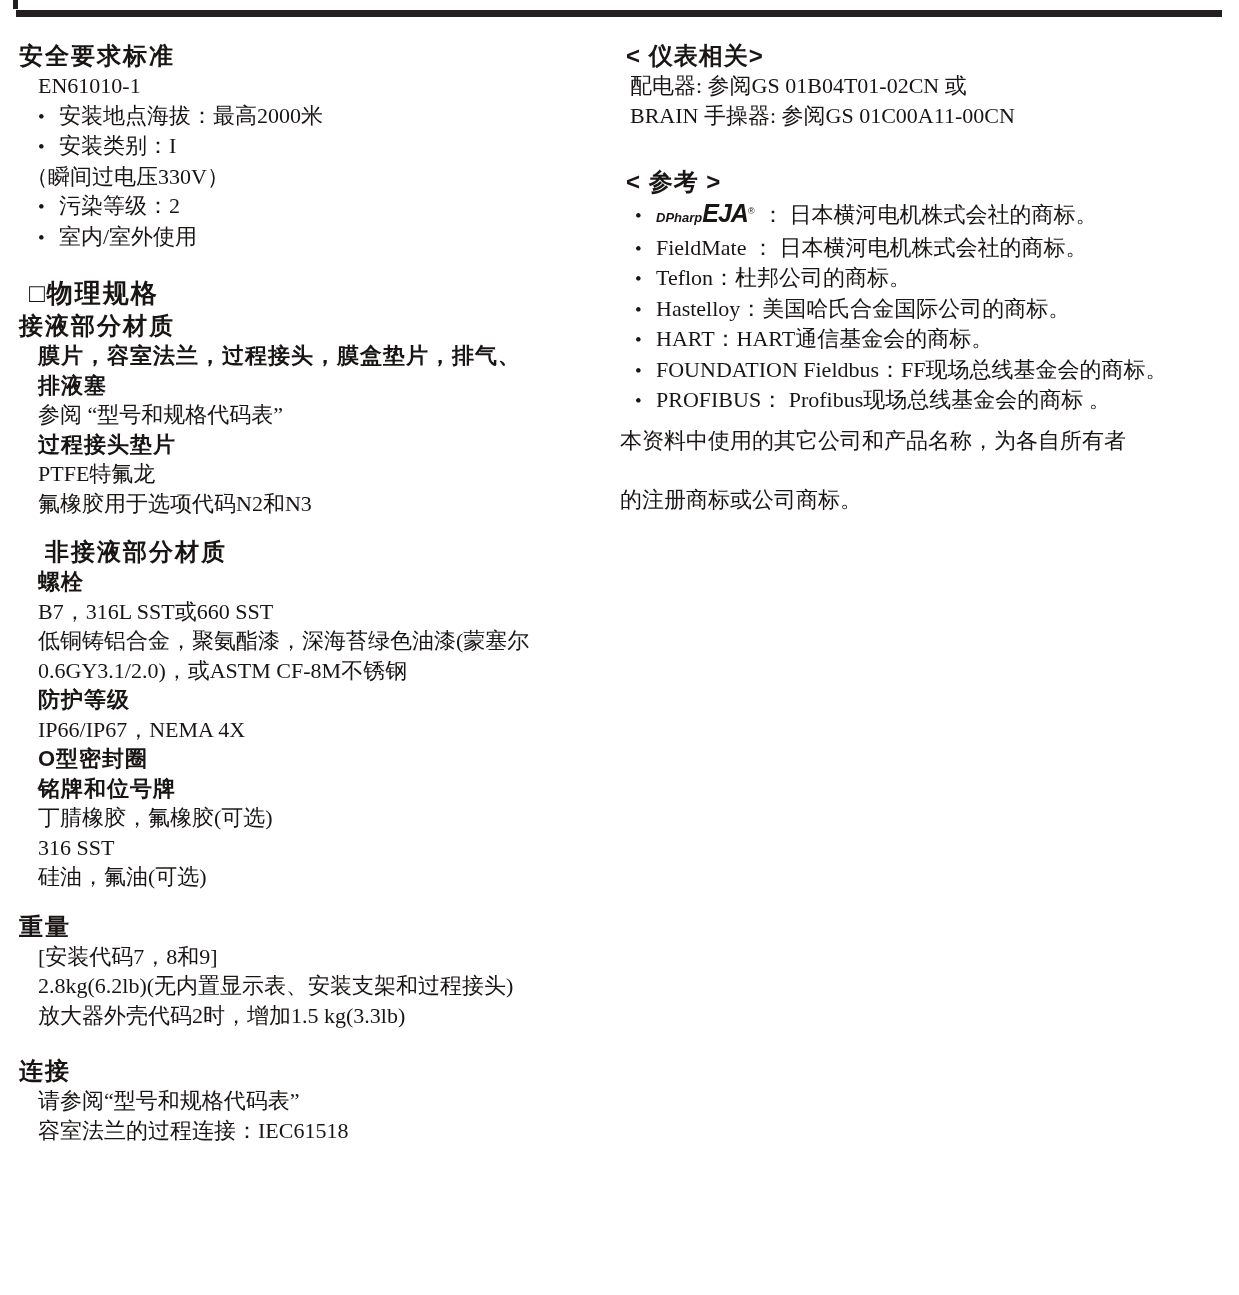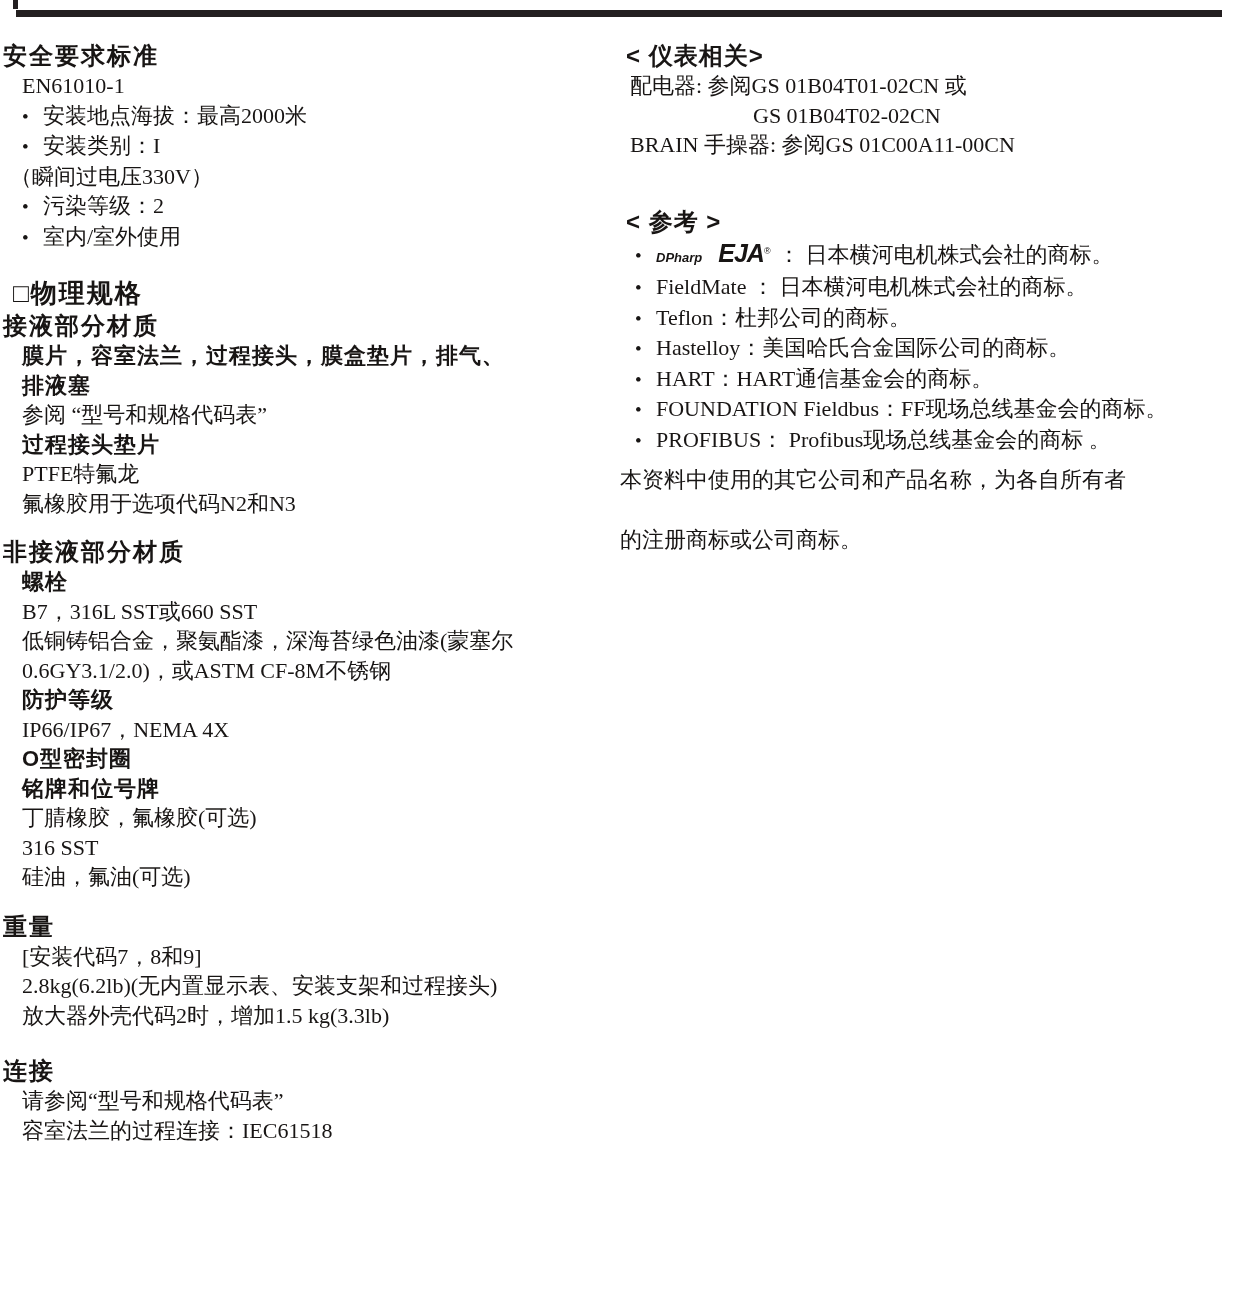--- a/index.html
+++ b/index.html
@@ -4,37 +4,37 @@
 <style>
   html,body{margin:0;padding:0;}
   body{
     width:1239px;height:1295px;background:#ffffff;position:relative;
     font-family:"Liberation Serif",serif;color:#181514;
     -webkit-font-smoothing:antialiased;overflow:hidden;
   }
   .crop-mark{position:absolute;left:13px;top:0;width:5px;height:9px;background:#231f20;}
   .rule-bar{position:absolute;left:16px;top:10px;width:1206px;height:7px;background:#231f20;}
   .col{position:absolute;top:40px;}
-  .col-left{left:0;width:600px;}
+  .col-left{left:16px;width:600px;}
   .col-right{left:620px;width:615px;}
   .line{font-size:22px;line-height:29.5px;white-space:pre;}
   .h1{font-family:"Liberation Sans",sans-serif;font-weight:bold;font-size:24px;line-height:31px;letter-spacing:2px;padding-left:3px;}
   .h0{font-family:"Liberation Sans",sans-serif;font-weight:bold;font-size:26px;line-height:34px;letter-spacing:2px;padding-left:0;margin-left:13px;}
   .sub{font-family:"Liberation Sans",sans-serif;font-weight:bold;letter-spacing:1px;}
   .ind{padding-left:22px;}
   .paren{padding-left:10px;}
   .rh1{padding-left:6px;letter-spacing:1px;}
   .rb1{padding-left:10px;}
   .rb2{padding-left:133px;}
   .rbul{padding-left:15px;}
   .rb0{padding-left:0;margin-top:30px;}
   .dot{display:inline-block;width:21px;font-size:19px;}
   .logo{display:inline-block;white-space:nowrap;margin-right:2px;}
   .logo-dp{font-family:"Liberation Sans",sans-serif;font-style:italic;font-weight:bold;font-size:13px;letter-spacing:0;}
-  .logo-eja{font-family:"Liberation Sans",sans-serif;font-style:italic;font-weight:900;font-size:25px;letter-spacing:-1px;margin-left:16px;}
+  .logo-eja{font-family:"Liberation Sans",sans-serif;font-style:italic;font-weight:900;font-size:25px;letter-spacing:-1px;}
   .logo-reg{font-family:"Liberation Sans",sans-serif;font-size:9px;vertical-align:super;}
 </style>
 </head>
 <body>
 
 <div class="crop-mark"></div>
 <div class="rule-bar"></div>
 
 <div class="col col-left" id="col-left">
     <div class="line h1"><span>安全要求标准</span></div>
@@ -45,21 +45,21 @@
     <div class="line ind"><span class="dot">•</span><span>污染等级：2</span></div>
     <div class="line ind"><span class="dot">•</span><span>室内/室外使用</span></div>
     <div class="line h0" style="margin-top: 24px;"><span>□物理规格</span></div>
     <div class="line h1"><span>接液部分材质</span></div>
     <div class="line sub ind"><span>膜片，容室法兰，过程接头，膜盒垫片，排气、</span></div>
     <div class="line sub ind"><span>排液塞</span></div>
     <div class="line ind"><span>参阅 “型号和规格代码表”</span></div>
     <div class="line sub ind"><span>过程接头垫片</span></div>
     <div class="line ind"><span>PTFE特氟龙</span></div>
     <div class="line ind"><span>氟橡胶用于选项代码N2和N3</span></div>
-    <div class="line h1" style="margin-top: 18px;"><span>非接液部分材质</span></div>
+    <div class="line h1" style="margin-top: 18px; margin-left: 26px;"><span>非接液部分材质</span></div>
     <div class="line sub ind"><span>螺栓</span></div>
     <div class="line ind"><span>B7，316L SST或660 SST</span></div>
     <div class="line ind"><span>低铜铸铝合金，聚氨酯漆，深海苔绿色油漆(蒙塞尔</span></div>
     <div class="line ind"><span>0.6GY3.1/2.0)，或ASTM CF-8M不锈钢</span></div>
     <div class="line sub ind"><span>防护等级</span></div>
     <div class="line ind"><span>IP66/IP67，NEMA 4X</span></div>
     <div class="line sub ind"><span>O型密封圈</span></div>
     <div class="line sub ind"><span>铭牌和位号牌</span></div>
     <div class="line ind"><span>丁腈橡胶，氟橡胶(可选)</span></div>
     <div class="line ind"><span>316 SST</span></div>
@@ -68,23 +68,22 @@
     <div class="line ind"><span>[安装代码7，8和9]</span></div>
     <div class="line ind"><span>2.8kg(6.2lb)(无内置显示表、安装支架和过程接头)</span></div>
     <div class="line ind"><span>放大器外壳代码2时，增加1.5 kg(3.3lb)</span></div>
     <div class="line h1" style="margin-top: 25px;"><span>连接</span></div>
     <div class="line ind"><span>请参阅“型号和规格代码表”</span></div>
     <div class="line ind"><span>容室法兰的过程连接：IEC61518</span></div>
   </div>
 <div class="col col-right" id="col-right">
     <div class="line h1 rh1"><span>&lt; 仪表相关&gt;</span></div>
     <div class="line rb1"><span>配电器: 参阅GS 01B04T01-02CN 或</span></div>
-    <div class="line rb2"><span>GS 01B04T02-02CN</span></div>
     <div class="line rb1"><span>BRAIN 手操器: 参阅GS 01C00A11-00CN</span></div>
-    <div class="line h1 rh1" style="margin-top: 46px;"><span>&lt; 参考 &gt;</span></div>
+    <div class="line h1 rh1" style="margin-top: 36px;"><span>&lt; 参考 &gt;</span></div>
     <div class="line rbul"><span class="dot">•</span><span class="logo"><span class="logo-dp">DPharp</span><span class="logo-eja">EJA</span><span class="logo-reg">®</span></span><span> ： 日本横河电机株式会社的商标。</span></div>
     <div class="line rbul"><span class="dot">•</span><span>FieldMate ： 日本横河电机株式会社的商标。</span></div>
     <div class="line rbul"><span class="dot">•</span><span>Teflon：杜邦公司的商标。</span></div>
     <div class="line rbul"><span class="dot">•</span><span>Hastelloy：美国哈氏合金国际公司的商标。</span></div>
     <div class="line rbul"><span class="dot">•</span><span>HART：HART通信基金会的商标。</span></div>
     <div class="line rbul"><span class="dot">•</span><span>FOUNDATION Fieldbus：FF现场总线基金会的商标。</span></div>
     <div class="line rbul"><span class="dot">•</span><span>PROFIBUS： Profibus现场总线基金会的商标 。</span></div>
     <div class="line rb0" style="margin-top: 10px;"><span>本资料中使用的其它公司和产品名称，为各自所有者</span></div>
     <div class="line rb0"><span>的注册商标或公司商标。</span></div>
   </div>

